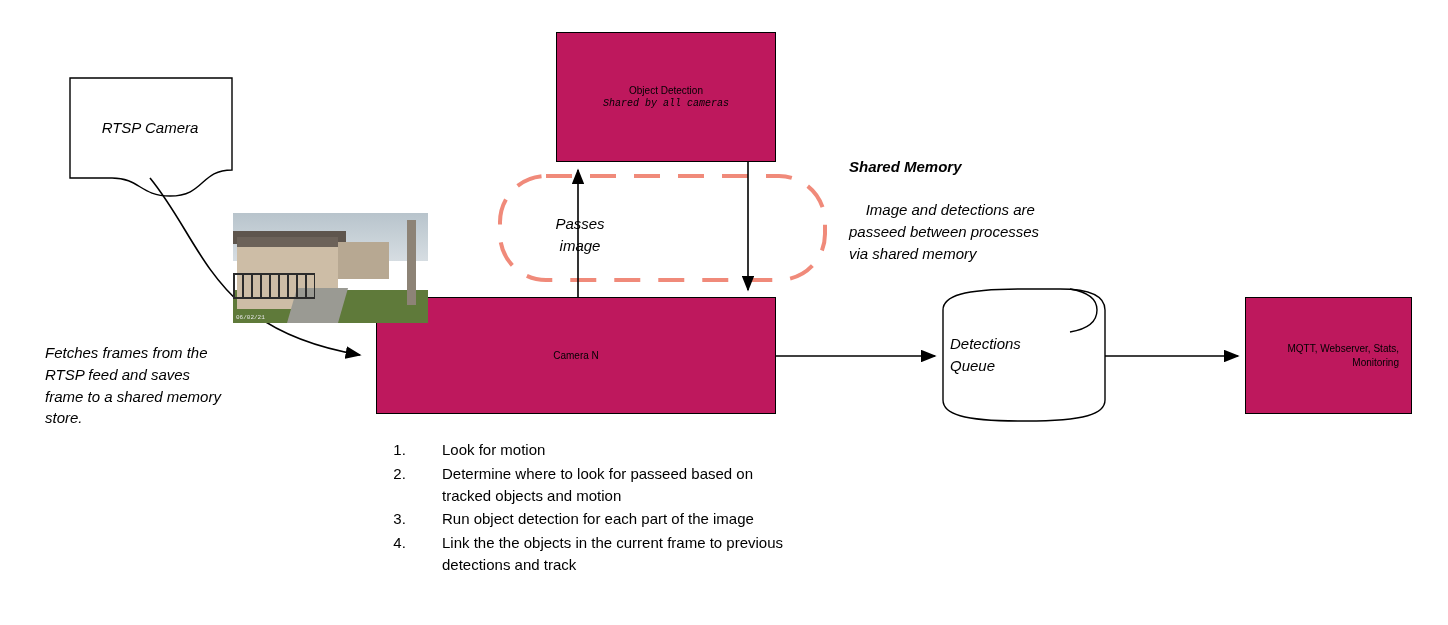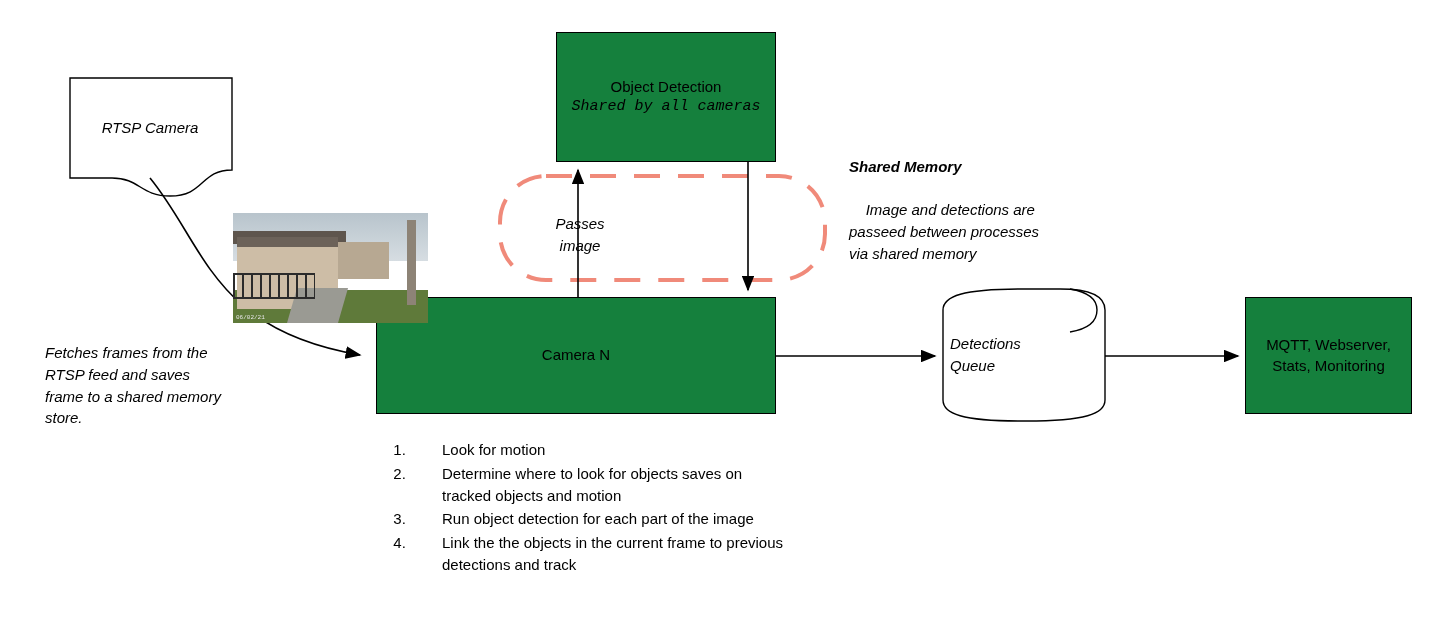--- a/index.html
+++ b/index.html
@@ -22,28 +22,28 @@
     position: absolute;
     left: 0;
     top: 0;
     width: 1448px;
     height: 625px;
     pointer-events: none;
   }
   .node {
     position: absolute;
     box-sizing: border-box;
-    background: #15803d;
+    background: #be185d;
     border: 1px solid #000000;
     display: flex;
     flex-direction: column;
     align-items: center;
     justify-content: center;
     text-align: center;
-    font-size: 15px;
+    font-size: 10px;
     line-height: 1.35;
   }
   .node .sub {
     font-style: italic;
     font-family: Liberation Mono, monospace;
   }
   #node-object-detection {
     left: 556px;
     top: 32px;
     width: 220px;
@@ -53,21 +53,21 @@
     left: 376px;
     top: 297px;
     width: 400px;
     height: 117px;
   }
   #node-outputs {
     left: 1245px;
     top: 297px;
     width: 167px;
     height: 117px;
-    text-align: center;
+    text-align: right;
     align-items: flex-start;
     padding: 0 12px;
     justify-content: center;
   }
   .txt {
     position: absolute;
     font-size: 15px;
     line-height: 1.45;
     white-space: pre-wrap;
     font-style: italic;
@@ -258,19 +258,19 @@
 
   <div class="txt" id="label-fetches">Fetches frames from the RTSP feed and saves frame to a shared memory store.</div>
 
   <div class="txt" id="label-detections-queue">Detections
 Queue</div>
 
 
   <div id="steps">
     <ol>
       <li>Look for motion</li>
-      <li>Determine where to look for objects saves on tracked objects and motion</li>
+      <li>Determine where to look for passeed based on tracked objects and motion</li>
       <li>Run object detection for each part of the image</li>
       <li>Link the the objects in the current frame to previous detections and track</li>
     </ol>
   </div>
 
 </div>
 
 </body></html>

